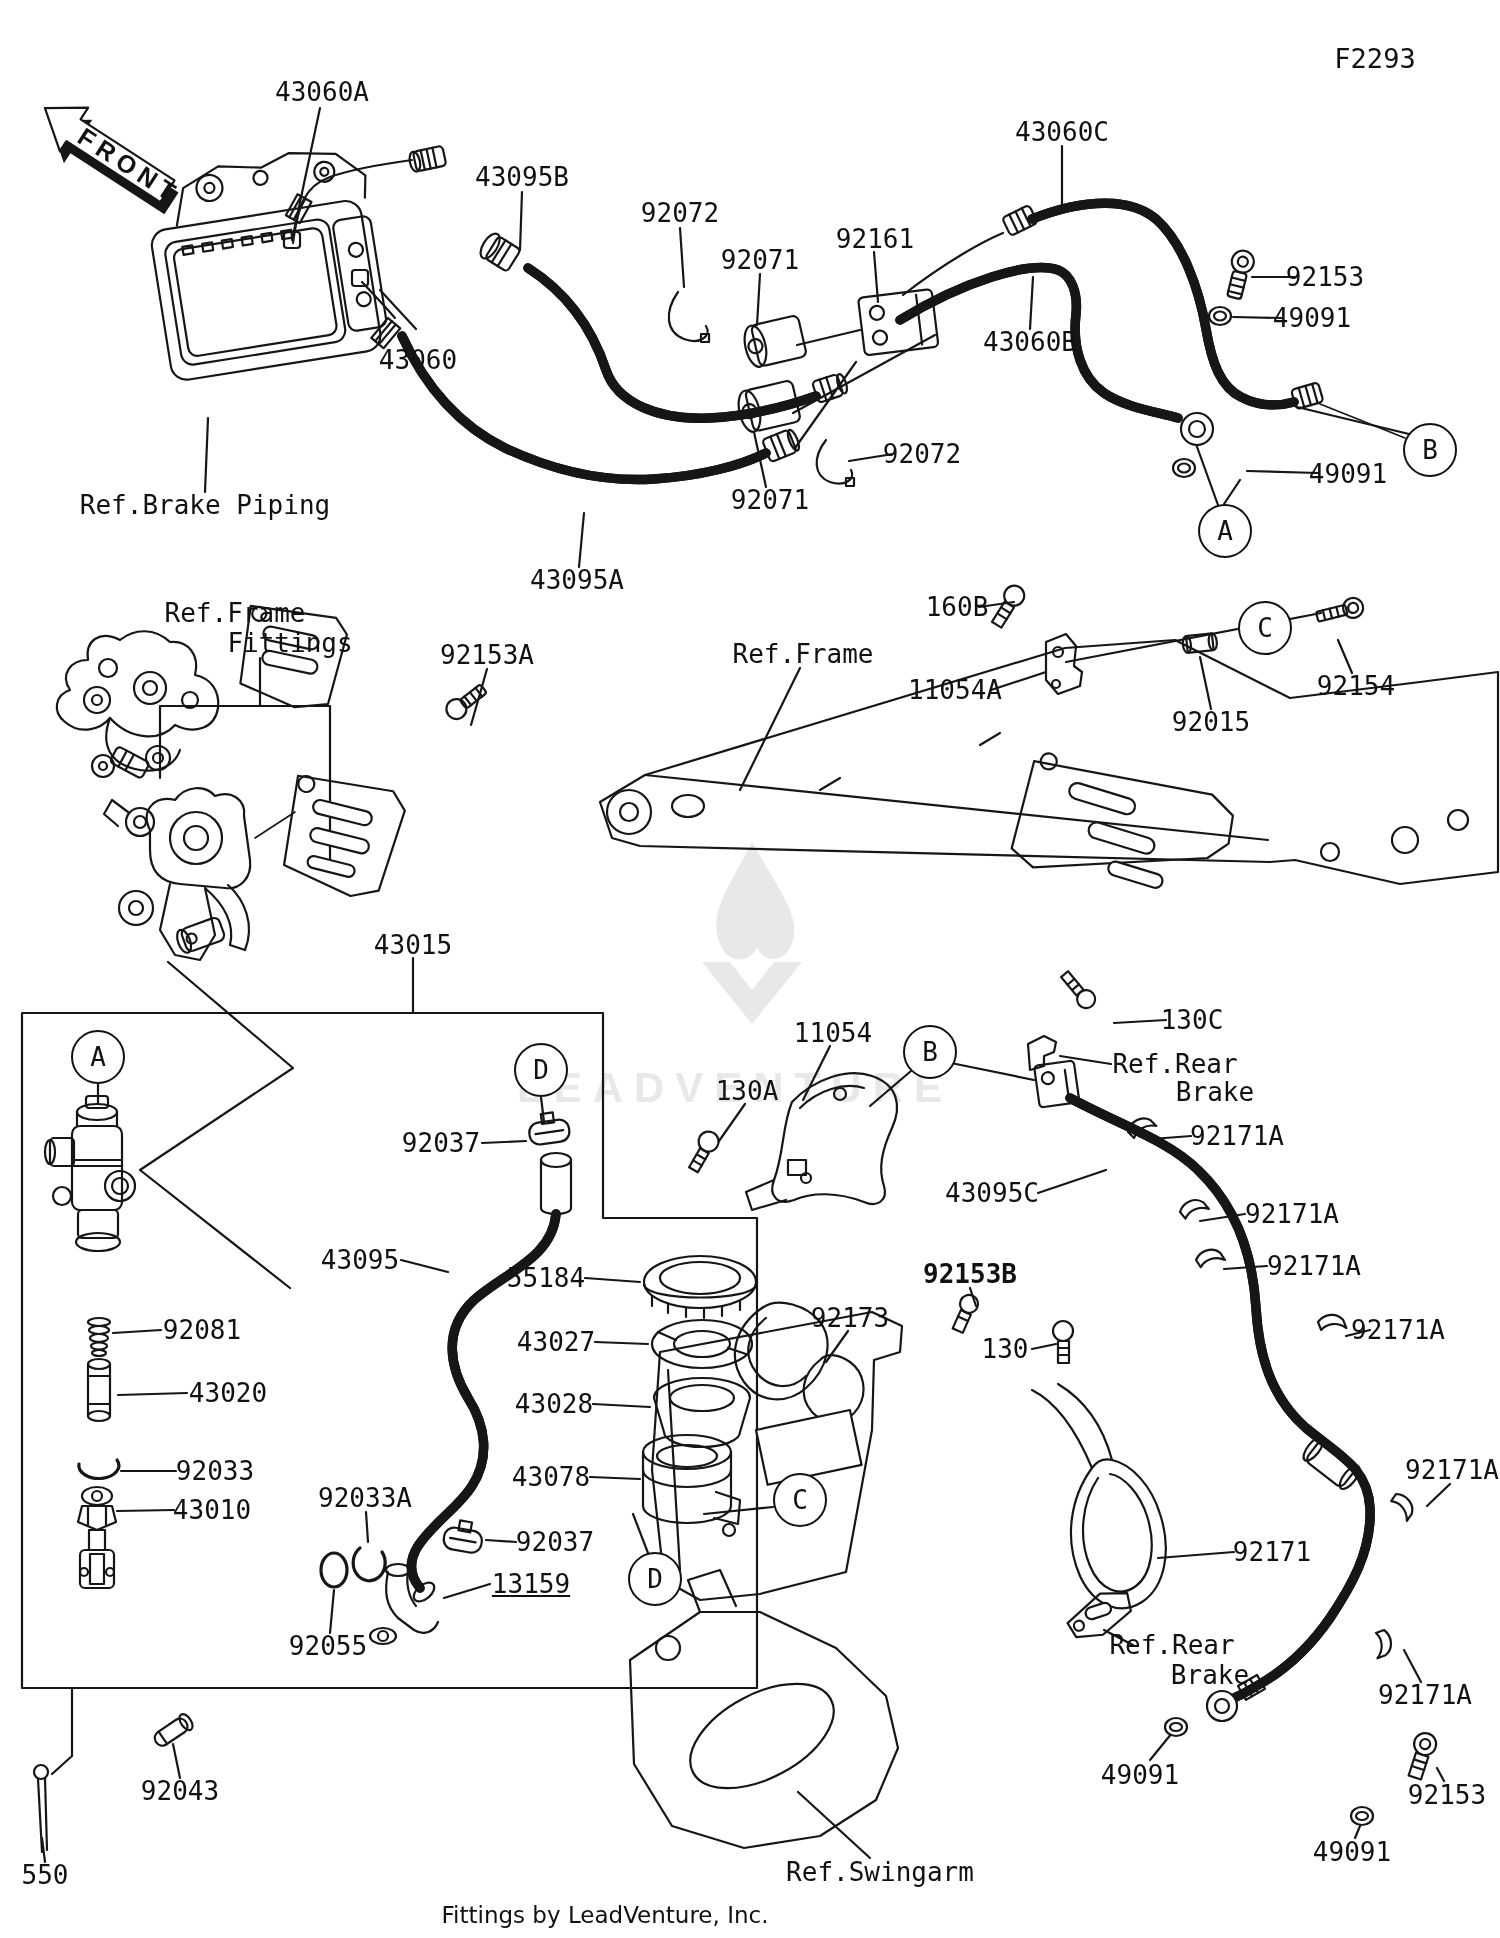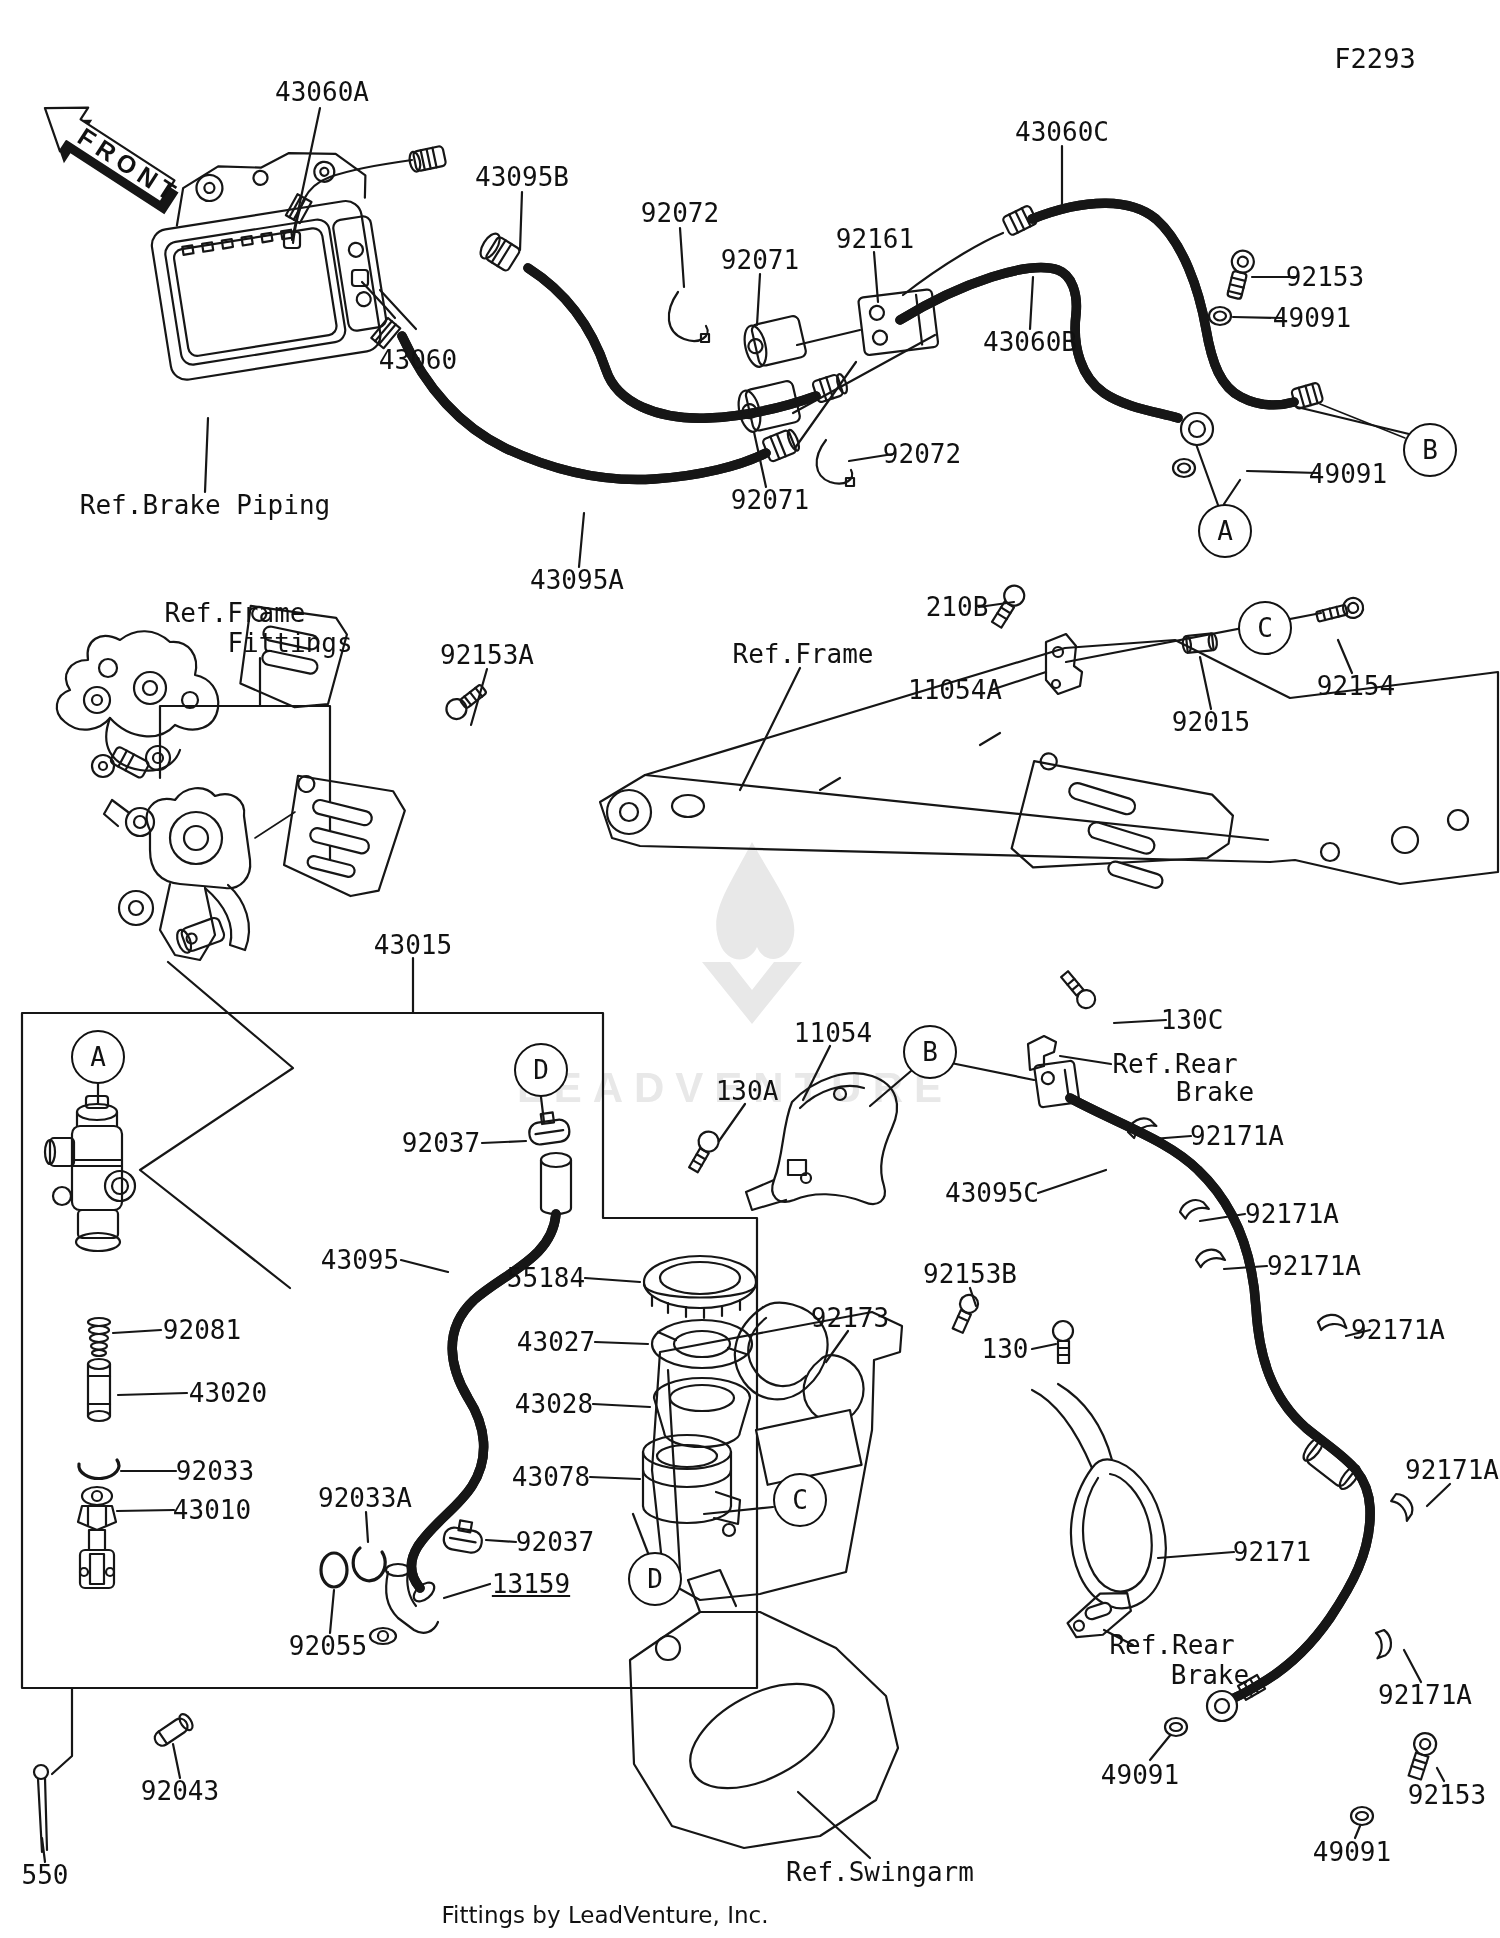--- a/index.html
+++ b/index.html
@@ -619,35 +619,35 @@
       <div class="part-label" style="left: 1030px; top: 342px;">43060B</div>
       <div class="part-label" style="left: 922px; top: 454px;">92072</div>
       <div class="part-label" style="left: 770px; top: 500px;">92071</div>
       <div class="part-label" style="left: 577px; top: 580px;">43095A</div>
       <div class="part-label" style="left: 205px; top: 505px;">Ref.Brake Piping</div>
       <div class="part-label" style="left: 1348px; top: 474px;">49091</div>
       <div class="part-label" style="left: 235px; top: 613px;">Ref.Frame</div>
       <div class="part-label" style="left: 290px; top: 643px;">Fittings</div>
       <div class="part-label" style="left: 487px; top: 655px;">92153A</div>
       <div class="part-label" style="left: 803px; top: 654px;">Ref.Frame</div>
-      <div class="part-label" style="left: 957px; top: 607px;">210B</div>
+      <div class="part-label" style="left: 957px; top: 607px;">160B</div>
       <div class="part-label" style="left: 955px; top: 690px;">11054A</div>
       <div class="part-label" style="left: 1211px; top: 722px;">92015</div>
       <div class="part-label" style="left: 1356px; top: 686px;">92154</div>
       <div class="part-label" style="left: 413px; top: 945px;">43015</div>
       <div class="part-label" style="left: 833px; top: 1033px;">11054</div>
       <div class="part-label" style="left: 747px; top: 1091px;">130A</div>
       <div class="part-label" style="left: 1192px; top: 1020px;">130C</div>
       <div class="part-label" style="left: 1175px; top: 1064px;">Ref.Rear</div>
       <div class="part-label" style="left: 1215px; top: 1092px;">Brake</div>
       <div class="part-label" style="left: 992px; top: 1193px;">43095C</div>
       <div class="part-label" style="left: 1237px; top: 1136px;">92171A</div>
       <div class="part-label" style="left: 1292px; top: 1214px;">92171A</div>
       <div class="part-label" style="left: 1314px; top: 1266px;">92171A</div>
-      <div class="part-label" style="left: 970px; top: 1274px;">92153B</div>
+      <div class="part-label" style="left: 970px; top: 1274px; font-weight: bold;">92153B</div>
       <div class="part-label" style="left: 441px; top: 1143px;">92037</div>
       <div class="part-label" style="left: 360px; top: 1260px;">43095</div>
       <div class="part-label" style="left: 546px; top: 1278px;">55184</div>
       <div class="part-label" style="left: 556px; top: 1342px;">43027</div>
       <div class="part-label" style="left: 554px; top: 1404px;">43028</div>
       <div class="part-label" style="left: 551px; top: 1477px;">43078</div>
       <div class="part-label" style="left: 202px; top: 1330px;">92081</div>
       <div class="part-label" style="left: 228px; top: 1393px;">43020</div>
       <div class="part-label" style="left: 215px; top: 1471px;">92033</div>
       <div class="part-label" style="left: 212px; top: 1510px;">43010</div>

